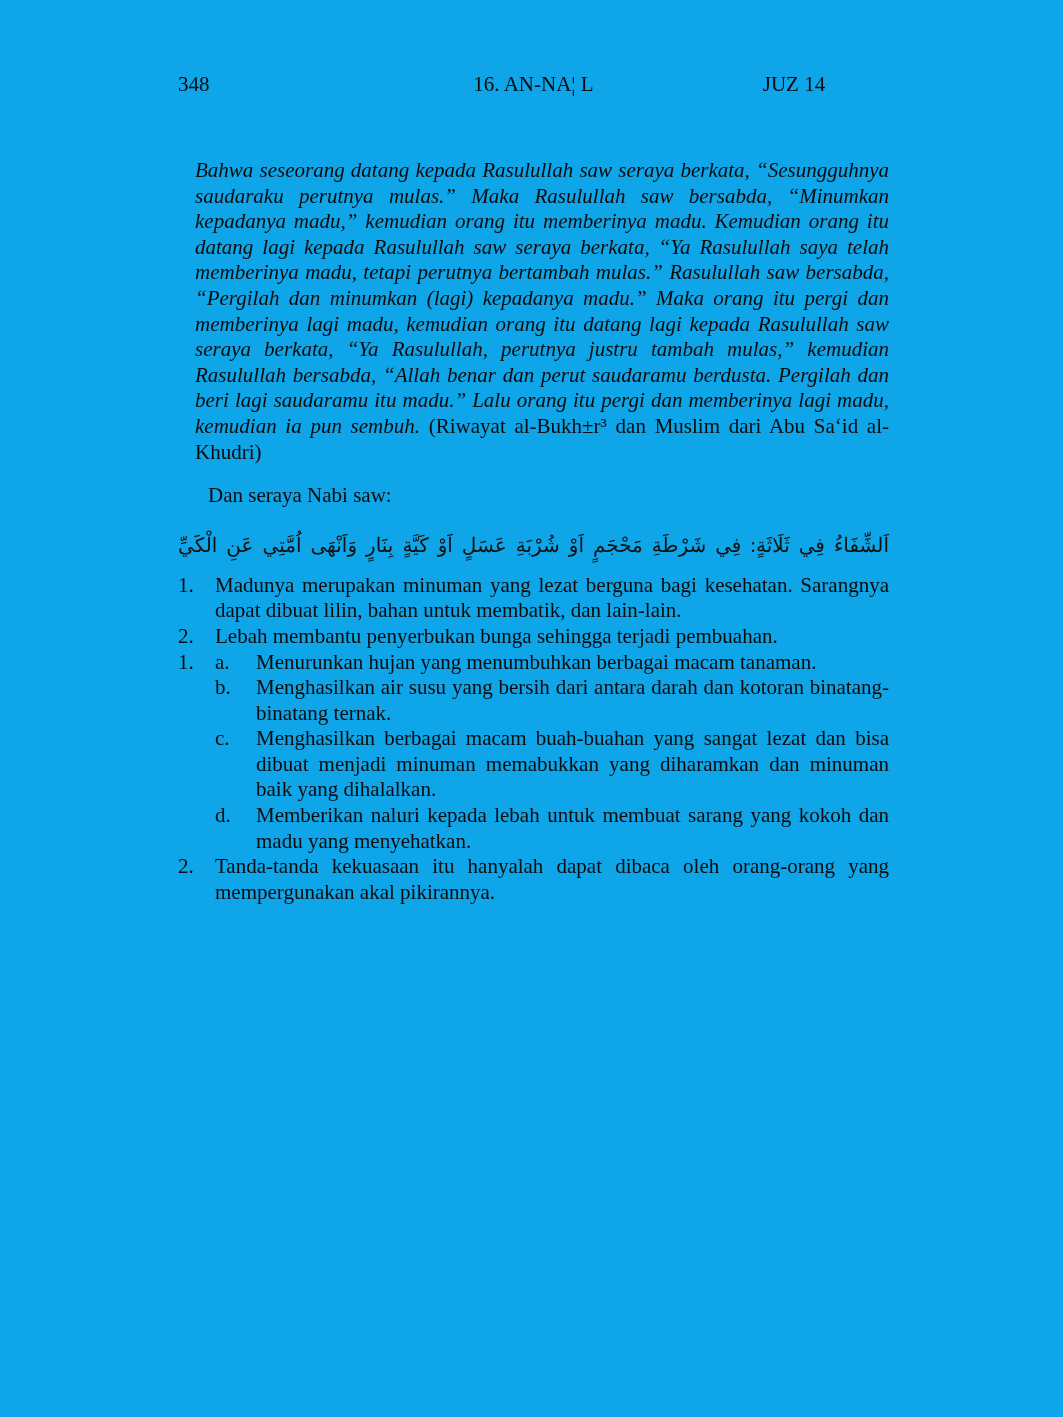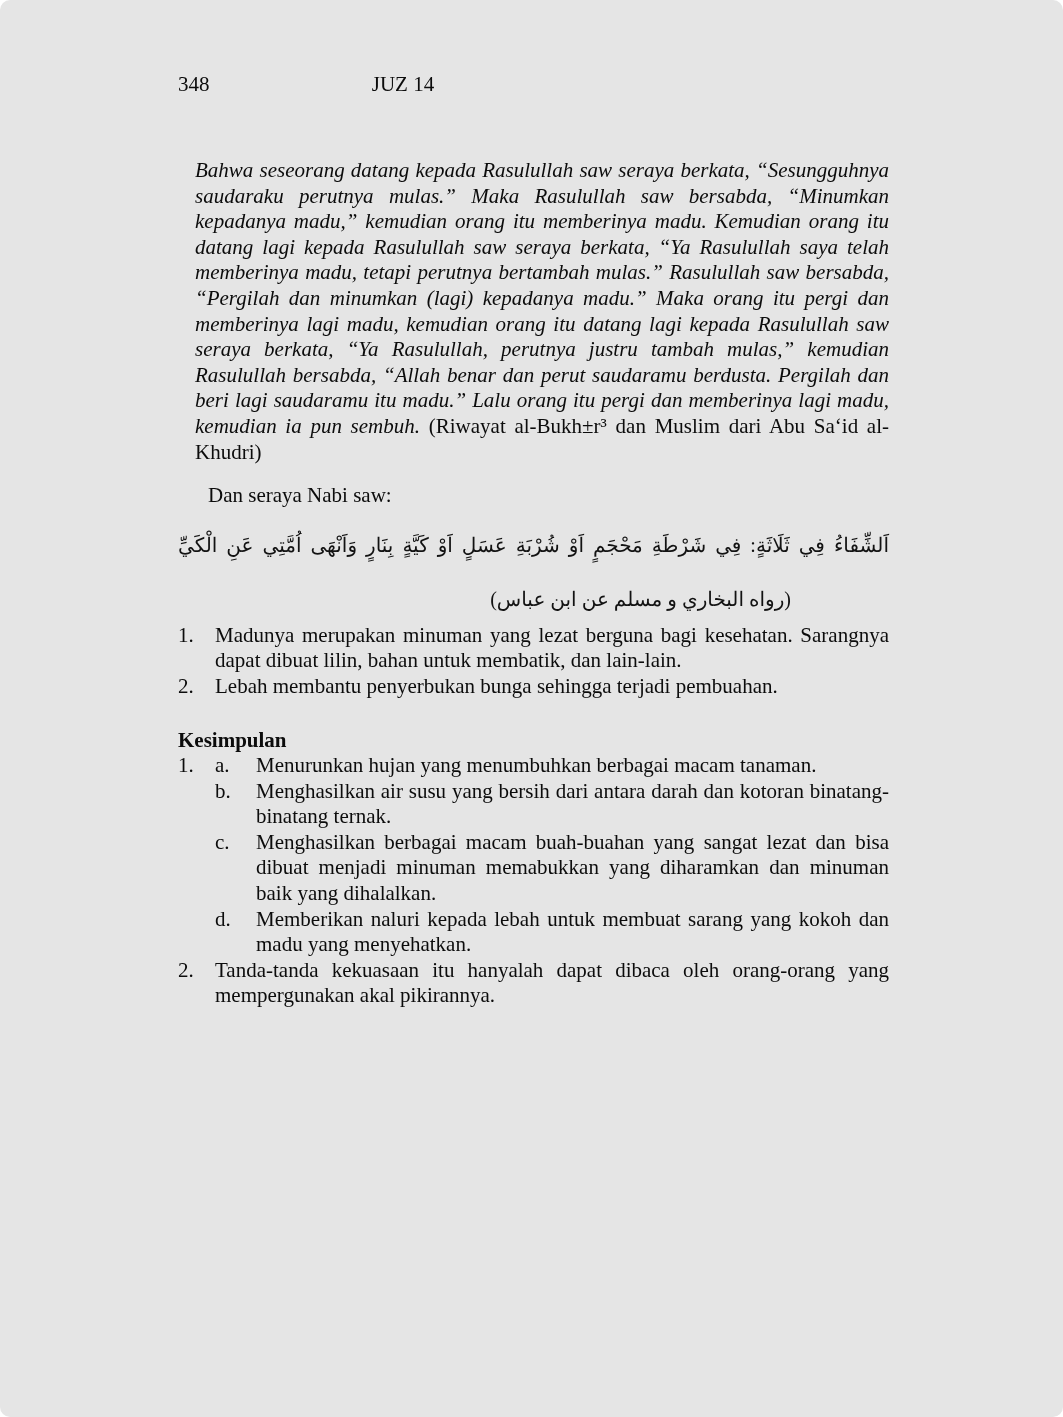--- a/index.html
+++ b/index.html
@@ -2,21 +2,21 @@
 <html><head>
 <meta charset="utf-8">
 <style>
   html,body { margin:0; padding:0; background:#ffffff; }
   body {
     width:1063px; height:1417px;
     font-family:"Liberation Serif", serif;
     color:#0c0c0c;
     overflow:hidden;
   }
-  .page { position:relative; width:1063px; height:1417px; background:#e5e5e5; overflow:hidden;border-radius:10px; }
+  .page { position:relative; width:1063px; height:1417px; background:#0ea5e9; overflow:hidden; }
   .content { position:absolute; left:178px; top:72px; width:711px; }
 
   .running-head {
     display:flex; align-items:baseline;
     font-size:21px; line-height:26px; height:26px;
   }
   .rh-left  { flex:0 0 160px; text-align:left; }
   .rh-center{ flex:1; text-align:center; }
   .rh-right { flex:0 0 160px; text-align:center; padding-right:30px; box-sizing:border-box; }
 
@@ -62,42 +62,41 @@
   }
 </style>
 </head>
 <body>
 
 <div class="page">
   <div class="content">
 
     <div class="running-head body-text">
       <span class="rh-left">348</span>
+      <span class="rh-center">16. AN-NA¦ L</span>
       <span class="rh-right">JUZ 14</span>
     </div>
 
     <p class="body-text para-story"><span class="italic">Bahwa seseorang datang kepada Rasulullah saw seraya berkata, “Sesungguhnya saudaraku perutnya mulas.” Maka Rasulullah saw bersabda, “Minumkan kepadanya madu,” kemudian orang itu memberinya madu. Kemudian orang itu datang lagi kepada Rasulullah saw seraya berkata, “Ya Rasulullah saya telah memberinya madu, tetapi perutnya bertambah mulas.” Rasulullah saw bersabda, “Pergilah dan minumkan (lagi) kepadanya madu.” Maka orang itu pergi dan memberinya lagi madu, kemudian orang itu datang lagi kepada Rasulullah saw seraya berkata, “Ya Rasulullah, perutnya justru tambah mulas,” kemudian Rasulullah bersabda, “Allah benar dan perut saudaramu berdusta. Pergilah dan beri lagi saudaramu itu madu.” Lalu orang itu pergi dan memberinya lagi madu, kemudian ia pun sembuh.</span> <span class="upright">(Riwayat al-Bukh±r³ dan Muslim dari Abu Sa‘id al-Khudri)</span></p>
 
     <p class="body-text hadith-intro">Dan seraya Nabi saw:</p>
 
     <div class="arabic arabic-matn" dir="rtl">اَلشِّفَاءُ فِي ثَلَاثَةٍ: فِي شَرْطَةِ مَحْجَمٍ اَوْ شُرْبَةِ عَسَلٍ اَوْ كَيَّةٍ بِنَارٍ وَاَنْهَى اُمَّتِي عَنِ الْكَيِّ</div>
-    <div class="arabic arabic-sanad" dir="rtl">(رواه البخاري و مسلم عن ابن عباس)</div>
 
 
 
     <div class="body-text list-row">
       <span class="num-col">1.</span>
       <span class="text-col">Madunya merupakan minuman yang lezat berguna bagi kesehatan. Sarangnya dapat dibuat lilin, bahan untuk membatik, dan lain-lain.</span>
     </div>
     <div class="body-text list-row">
       <span class="num-col">2.</span>
       <span class="text-col">Lebah membantu penyerbukan bunga sehingga terjadi pembuahan.</span>
     </div>
 
-    <h3 class="conclusion-heading">Kesimpulan</h3>
 
     <div class="body-text list-row">
       <span class="num-col">1.</span>
       <div class="text-col">
         <div class="sub-row">
           <span class="letter-col">a.</span>
           <span class="sub-text-col">Menurunkan hujan yang menumbuhkan berbagai macam tanaman.</span>
         </div>
         <div class="sub-row">
           <span class="letter-col">b.</span>

